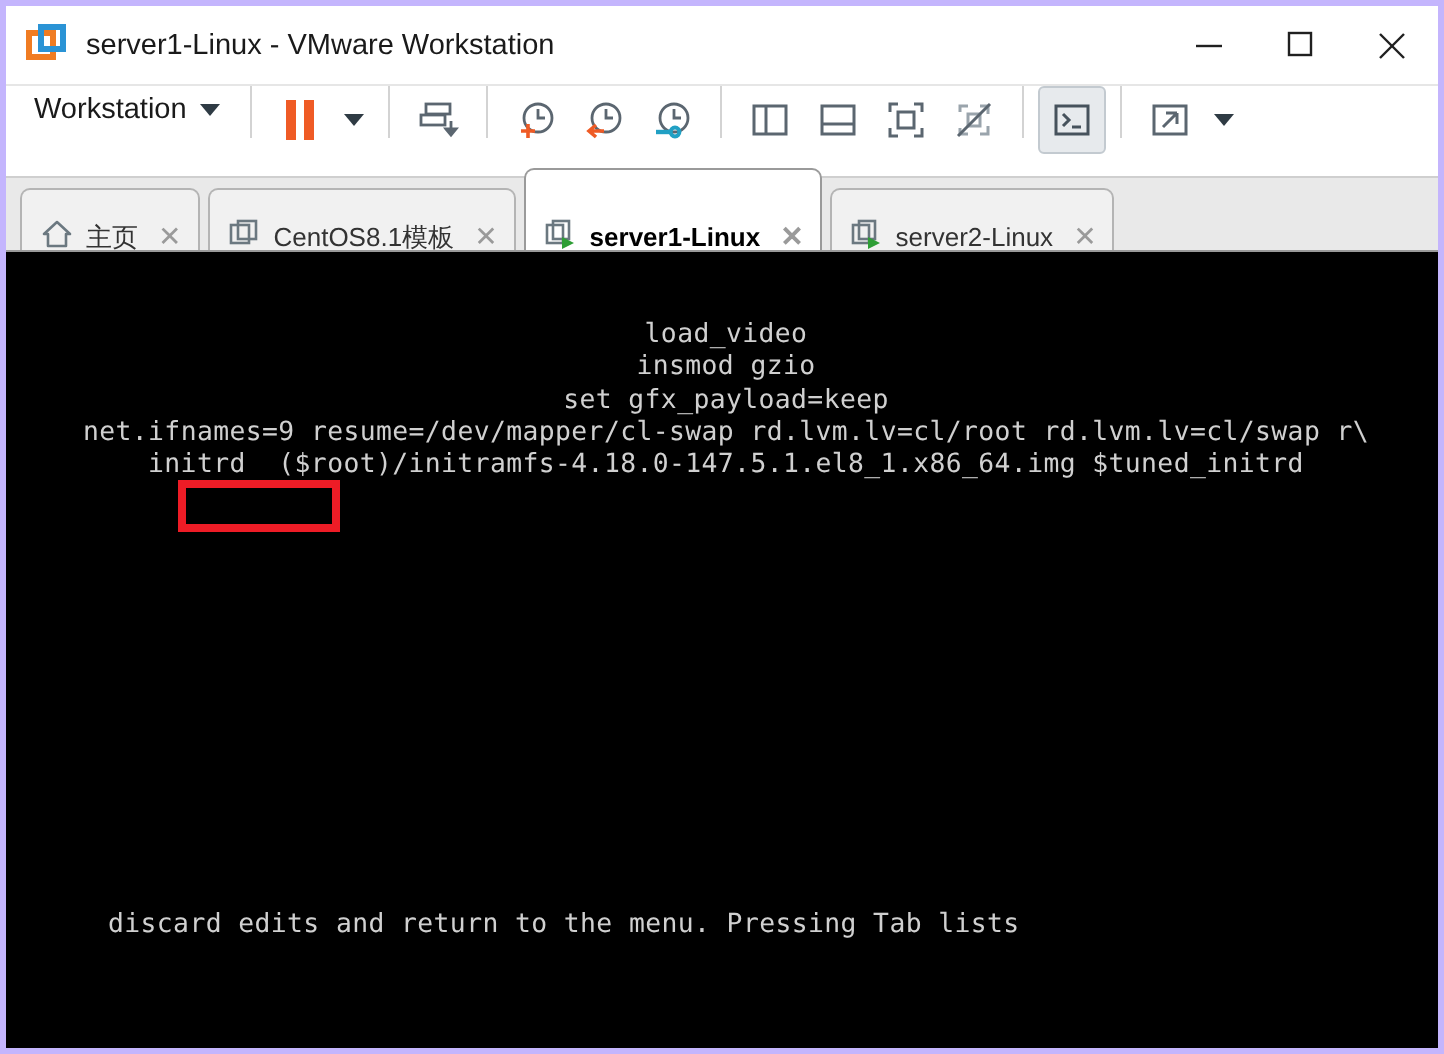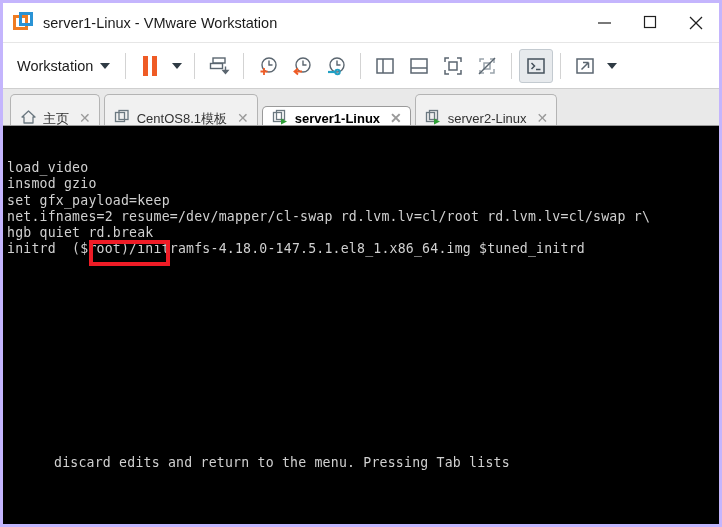--- a/index.html
+++ b/index.html
@@ -85,21 +85,21 @@
     justify-content: center;
     cursor: default;
   }
   .win-btn svg { display: block; }
 
   
   .toolbar {
     height: 46px;
     flex: 0 0 46px;
     display: flex;
-    align-items: center;
+    align-items: flex-start;
     background: #ffffff;
     border-bottom: 1px solid #cfcfcf;
     padding: 0 6px;
     box-sizing: border-box;
   }
   .ws-menu {
     display: flex;
     align-items: center;
     gap: 7px;
     padding: 4px 8px 4px 8px;
@@ -176,21 +176,21 @@
     border-radius: 5px 5px 0 0;
     box-sizing: border-box;
     font-size: 13px;
     color: #333333;
     cursor: default;
     position: relative;
     white-space: nowrap;
   }
   .tab.active {
     background: #ffffff;
-    height: 19px;
+    height: 41px;
     font-weight: bold;
     color: #000000;
     border-color: #9a9a9a;
     z-index: 2;
   }
   .tab-label { line-height: 1; }
   .tab-close {
     font-size: 14px;
     color: #9a9a9a;
     padding-left: 4px;
@@ -205,21 +205,21 @@
     color: #d0d0d0;
     font-family: "DejaVu Sans Mono", "Liberation Mono", monospace;
     font-size: 13.2px;
     line-height: 16.3px;
     padding: 34px 0 0 4px;
     box-sizing: border-box;
     position: relative;
     overflow: hidden;
     letter-spacing: 0.2px;
   }
-  .term-line { white-space: pre; }
+  .term-line { white-space: pre; text-align: center; }
   .help-block {
     position: absolute;
     left: 51px;
     top: 296px;
     white-space: pre;
   }
   .highlight-box {
     position: absolute;
     left: 86px;
     top: 114px;
@@ -405,22 +405,21 @@
       </svg>
       <span class="tab-label">server2-Linux</span>
       <span class="tab-close">✕</span>
     </div>
   </div>
 
   <div class="terminal">
     <div class="term-line">load_video</div>
     <div class="term-line">insmod gzio</div>
     <div class="term-line">set gfx_payload=keep</div>
-    <div class="term-line">net.ifnames=2 resume=/dev/mapper/cl-swap rd.lvm.lv=cl/root rd.lvm.lv=cl/swap r\</div>
-    <div class="term-line">hgb quiet rd.break</div>
+    <div class="term-line">net.ifnames=9 resume=/dev/mapper/cl-swap rd.lvm.lv=cl/root rd.lvm.lv=cl/swap r\</div>
     <div class="term-line">initrd  ($root)/initramfs-4.18.0-147.5.1.el8_1.x86_64.img $tuned_initrd</div>
 
     <div class="highlight-box"></div>
 
     <div class="help-block">
       <div class="term-line">discard edits and return to the menu. Pressing Tab lists</div>
       
     </div>
   </div>
 

